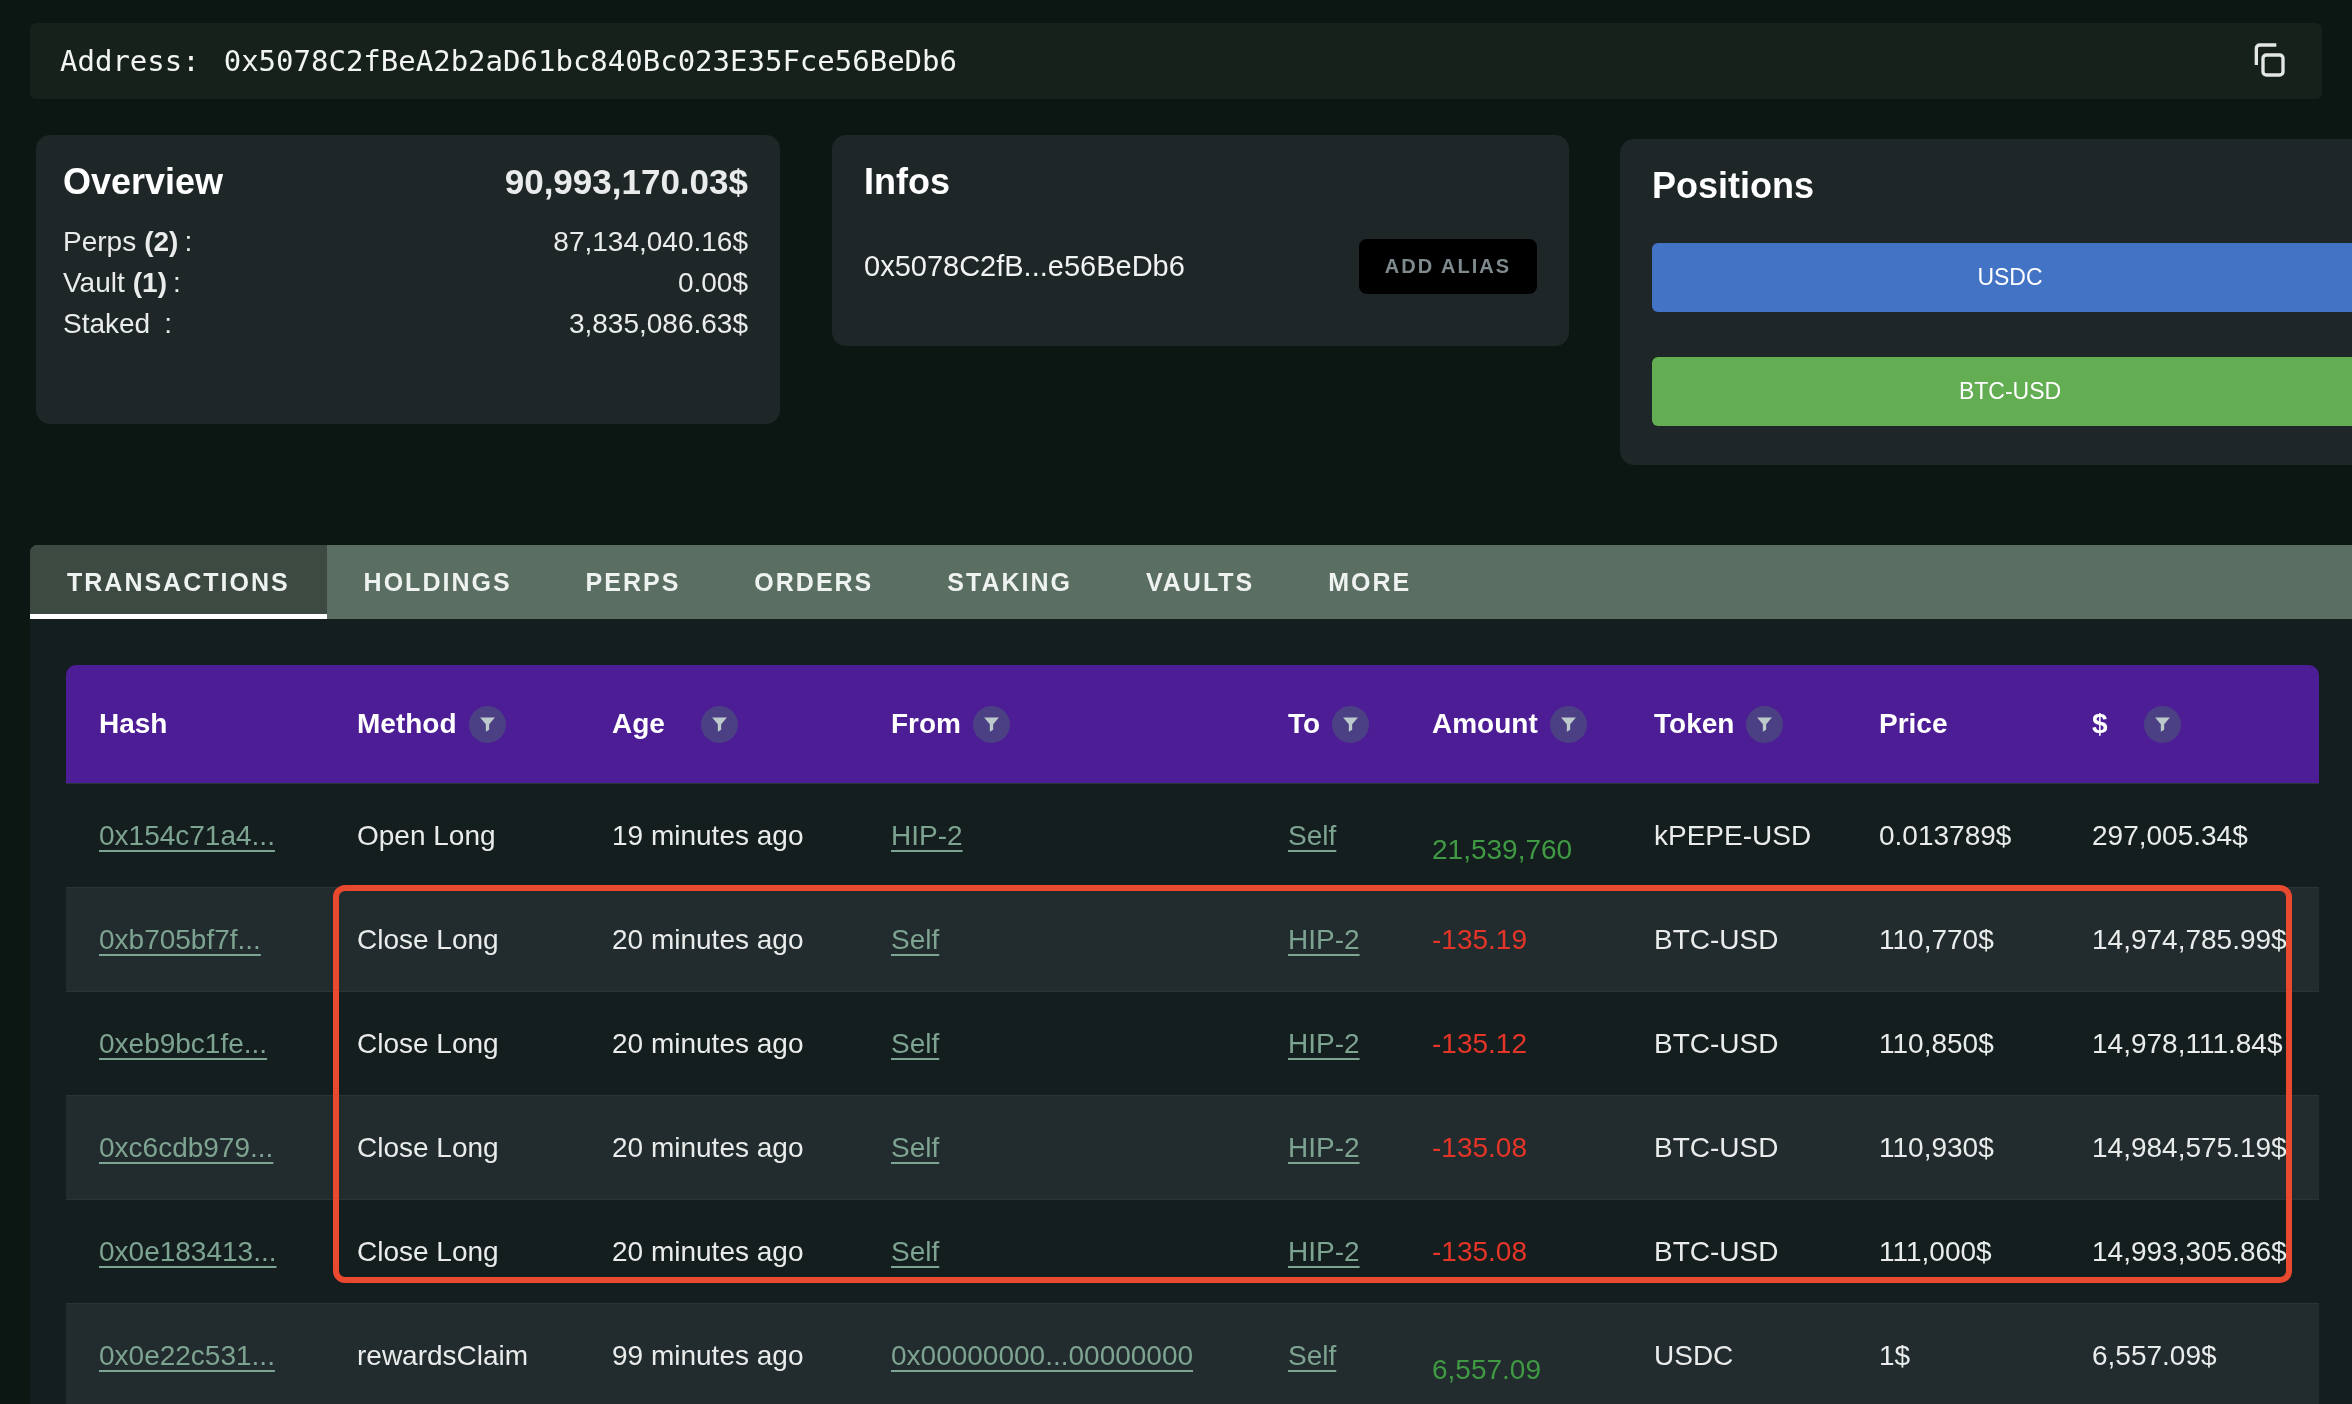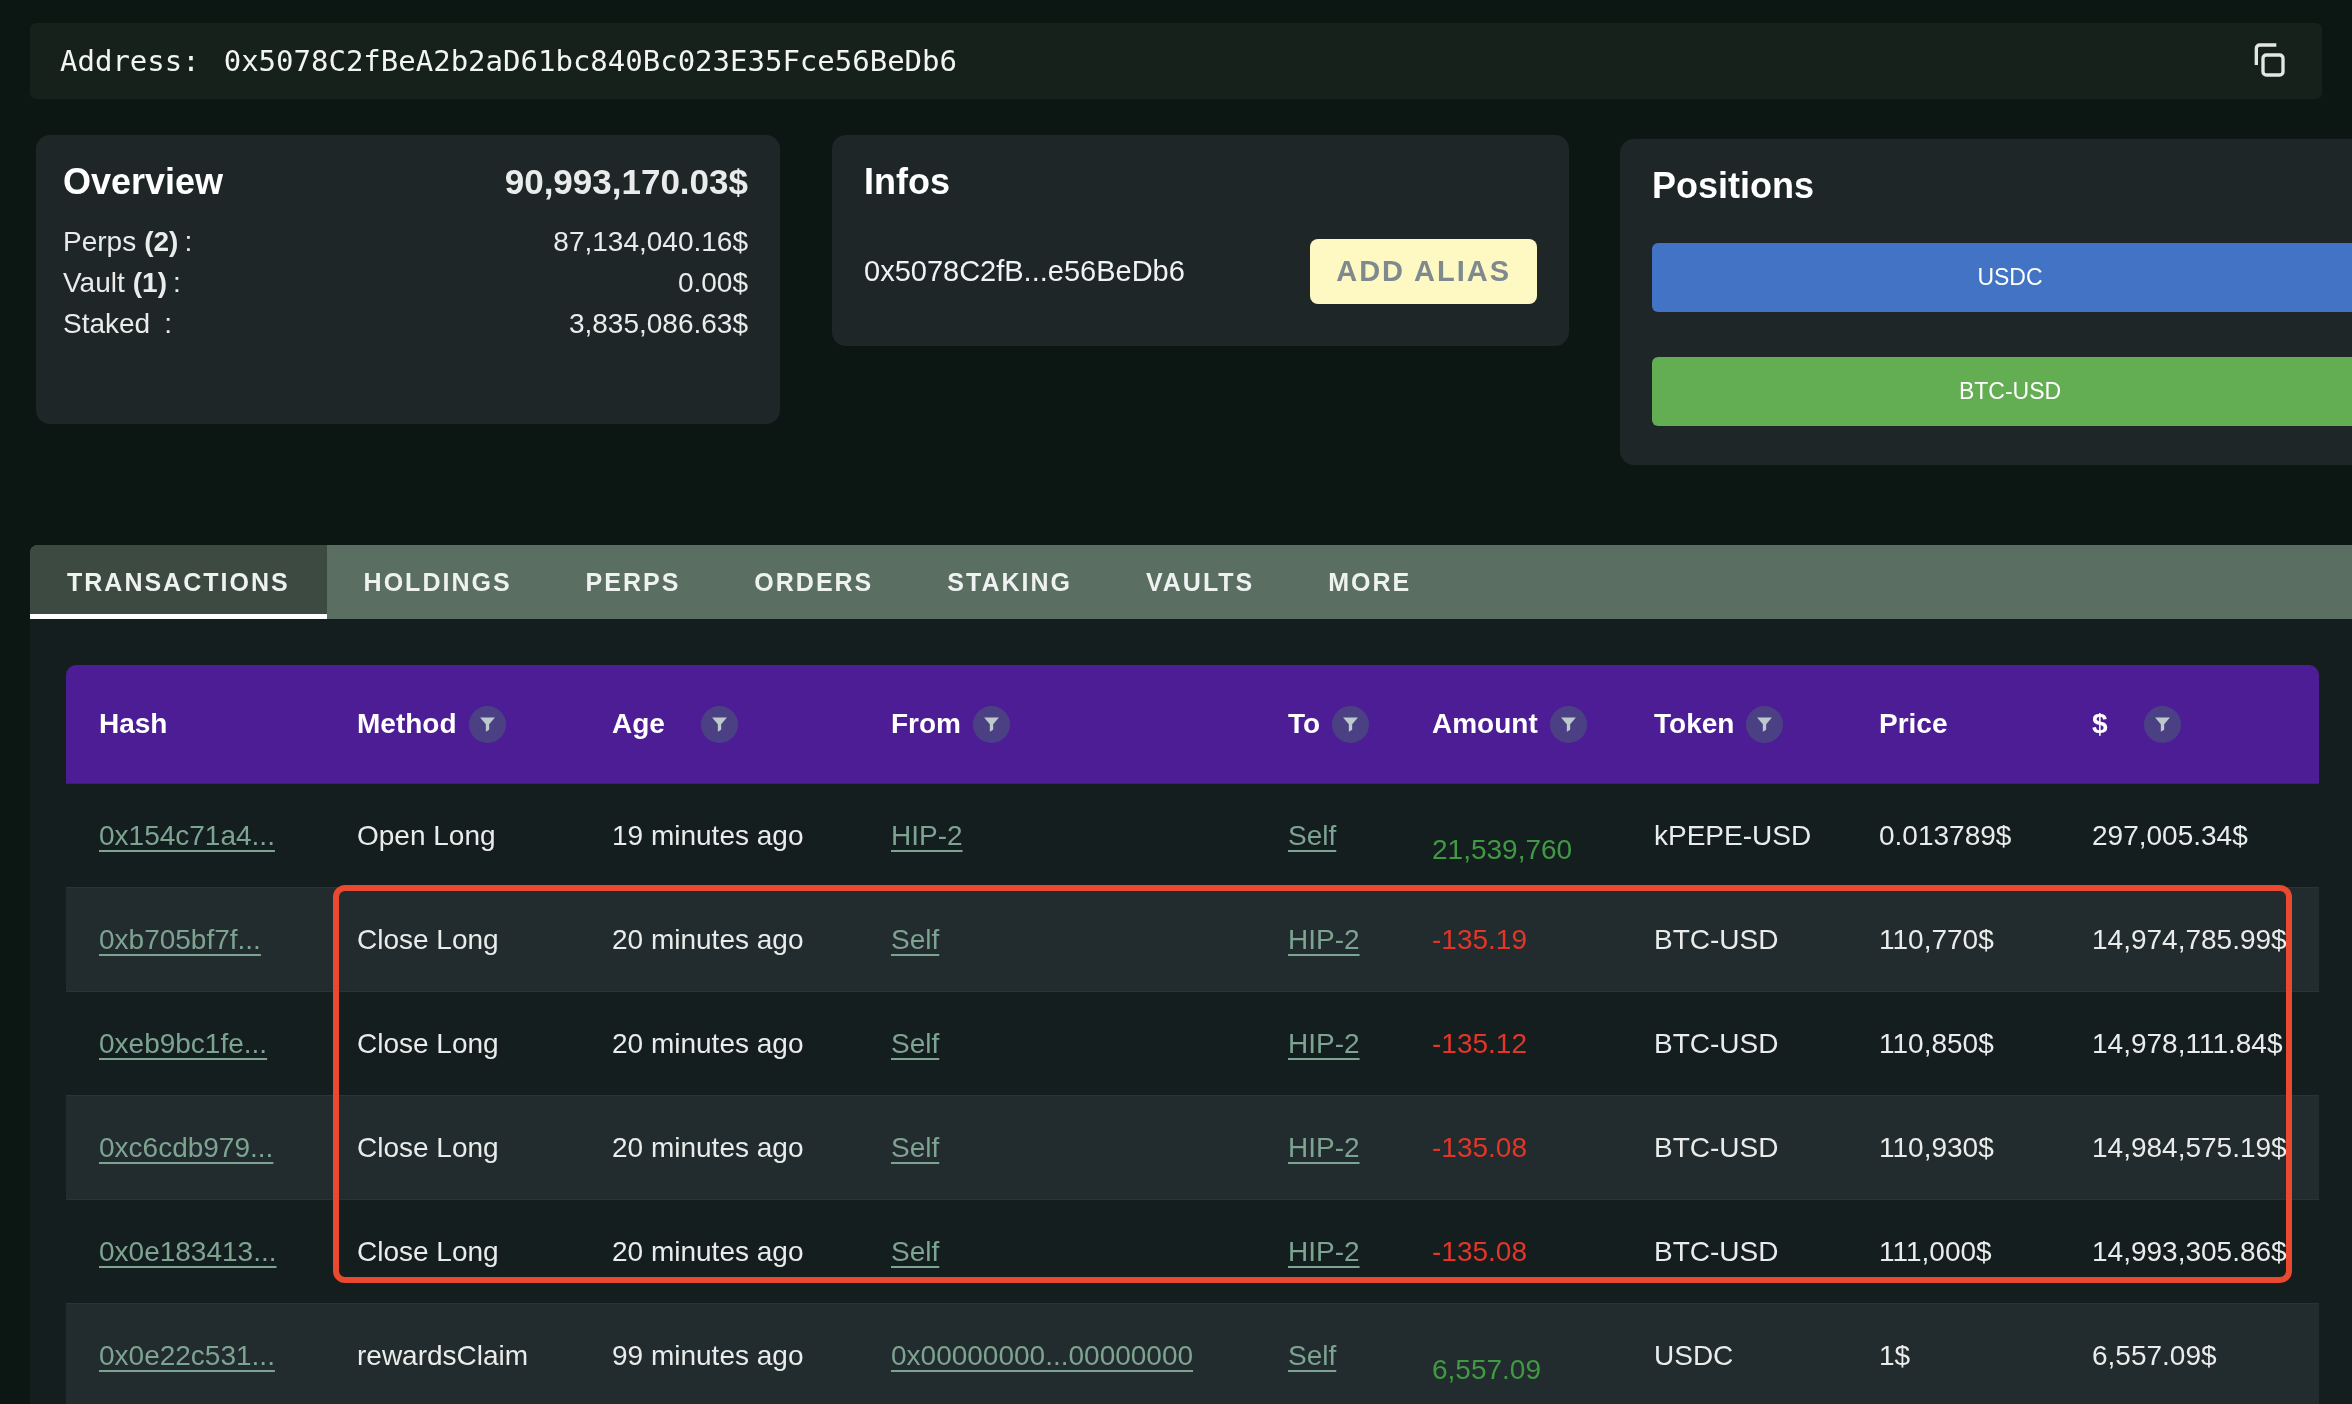--- a/index.html
+++ b/index.html
@@ -34,23 +34,23 @@
   .ov-head { display:flex; justify-content:space-between; align-items:baseline; }
   .ov-total { font-size:35px; font-weight:bold; }
   .ov-rows { margin-top:18px; font-size:28px; }
   .ov-row { display:flex; justify-content:space-between; line-height:41px; }
   .ov-count { font-weight:bold; margin:0 6px 0 8px; }
 
   .card-infos { left:832px; top:135px; width:737px; height:211px; }
   .infos-row { display:flex; align-items:center; margin-top:36px; }
   .infos-addr { font-size:29px; color:#f0f3f2; }
   .alias-btn {
-    margin-left:auto; background:#fef9c3; color:#7e8a8e; border:none; border-radius:8px;
+    margin-left:auto; background:#000000; color:#7e8a8e; border:none; border-radius:8px;
     font-family:"Liberation Sans", sans-serif;
-    font-size:29px; font-weight:bold; letter-spacing:2px; padding:16px 26px; cursor:pointer;
+    font-size:20px; font-weight:bold; letter-spacing:2px; padding:16px 26px; cursor:pointer;
   }
 
   .card-positions { left:1620px; top:139px; width:780px; height:326px; }
   .pos-bar {
     position:relative; height:69px; border-radius:6px; overflow:hidden;
     display:flex; align-items:center; justify-content:center;
     font-size:23px; color:#ffffff;
   }
   .pos-bar.usdc { margin-top:36px; background:var(--accent-blue, #4273c4); }
   .pos-bar.btc  { margin-top:45px; background:var(--accent-green, #63ad53); }

